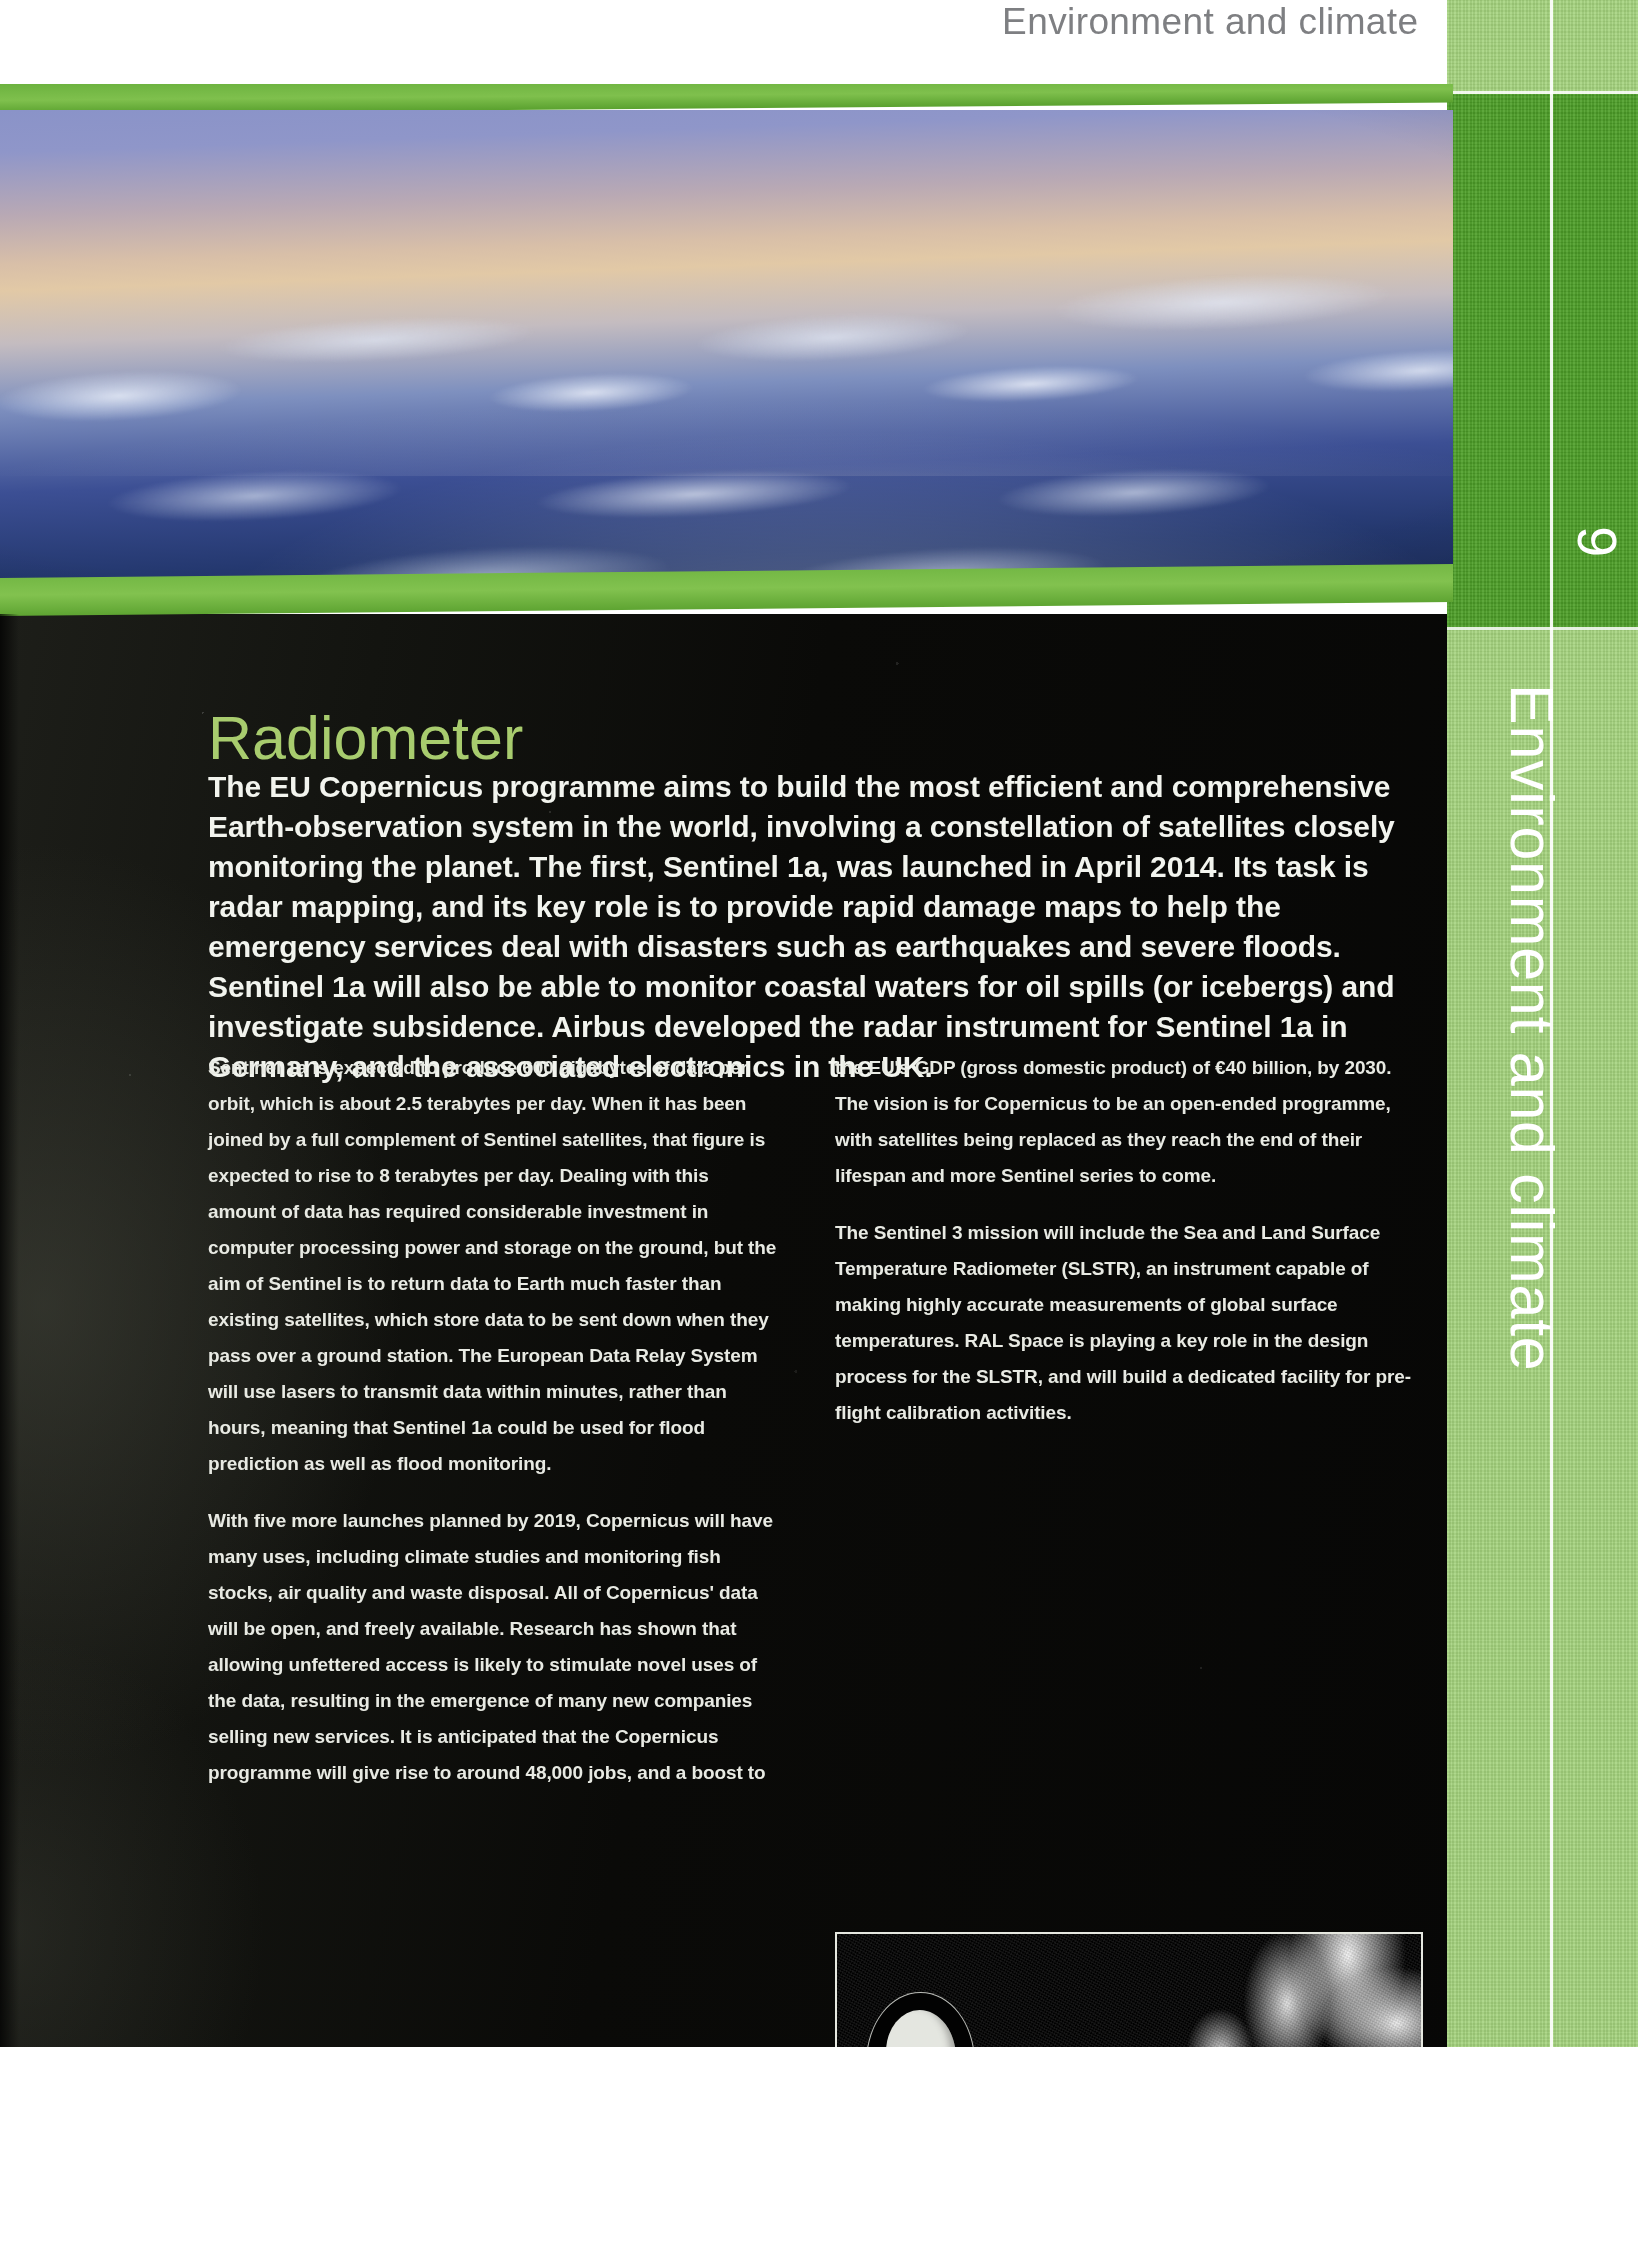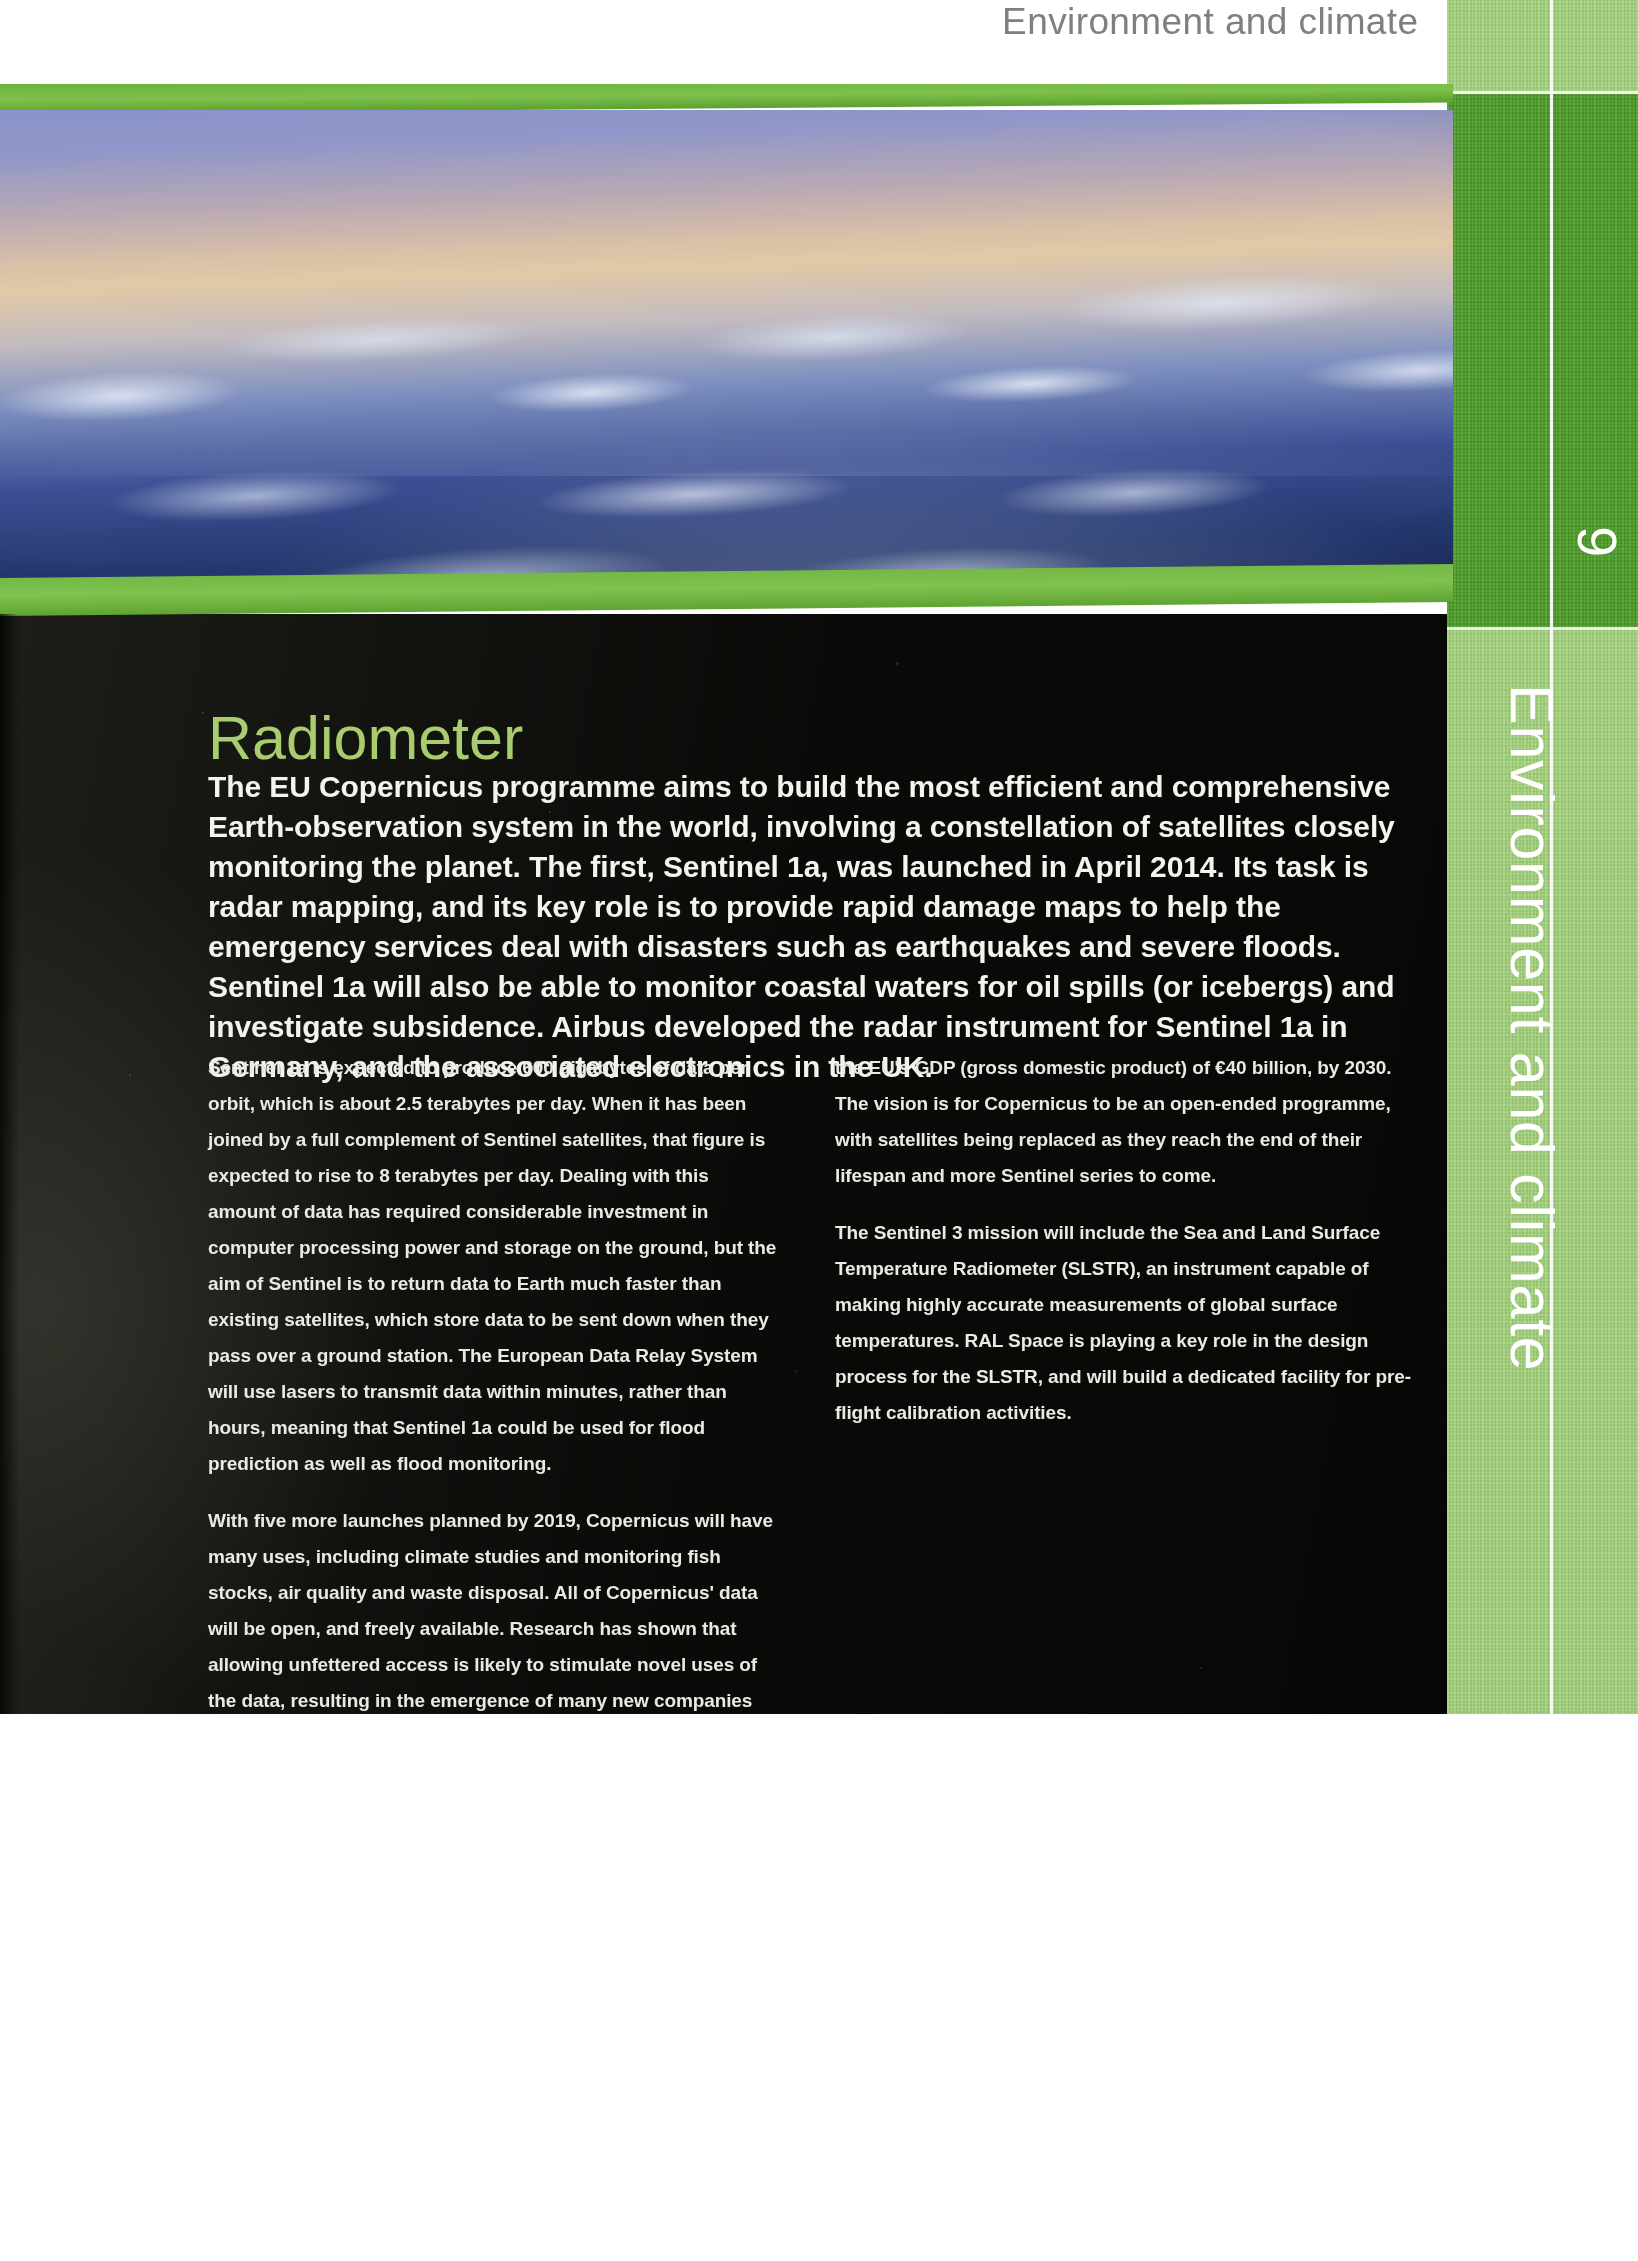--- a/index.html
+++ b/index.html
@@ -8,21 +8,21 @@
     padding: 0;
     background: #ffffff;
   }
   body {
     font-family: "Liberation Sans", sans-serif;
   }
 
   .page {
     position: relative;
     width: 1638px;
-    height: 1714px;
+    height: 2047px;
     overflow: hidden;
     background: #ffffff;
   }
 
   
   .header-band {
     position: absolute;
     left: 0; top: 0;
     width: 1447px;
     height: 84px;

